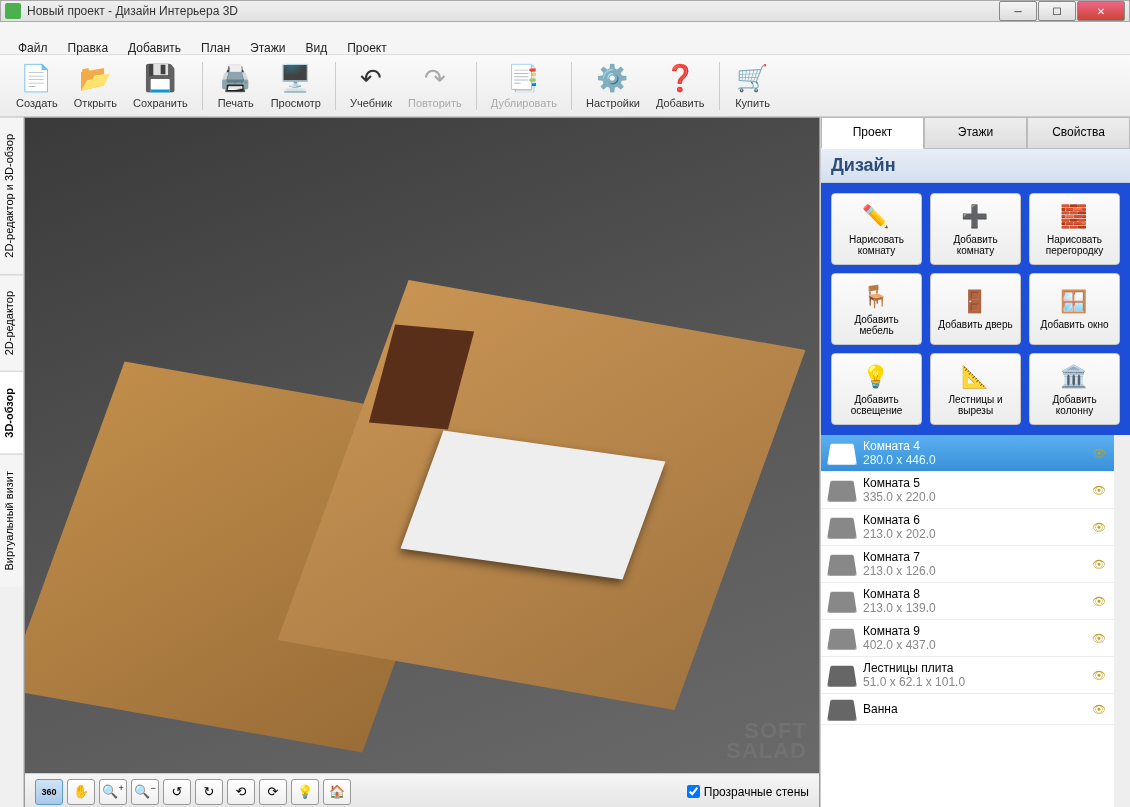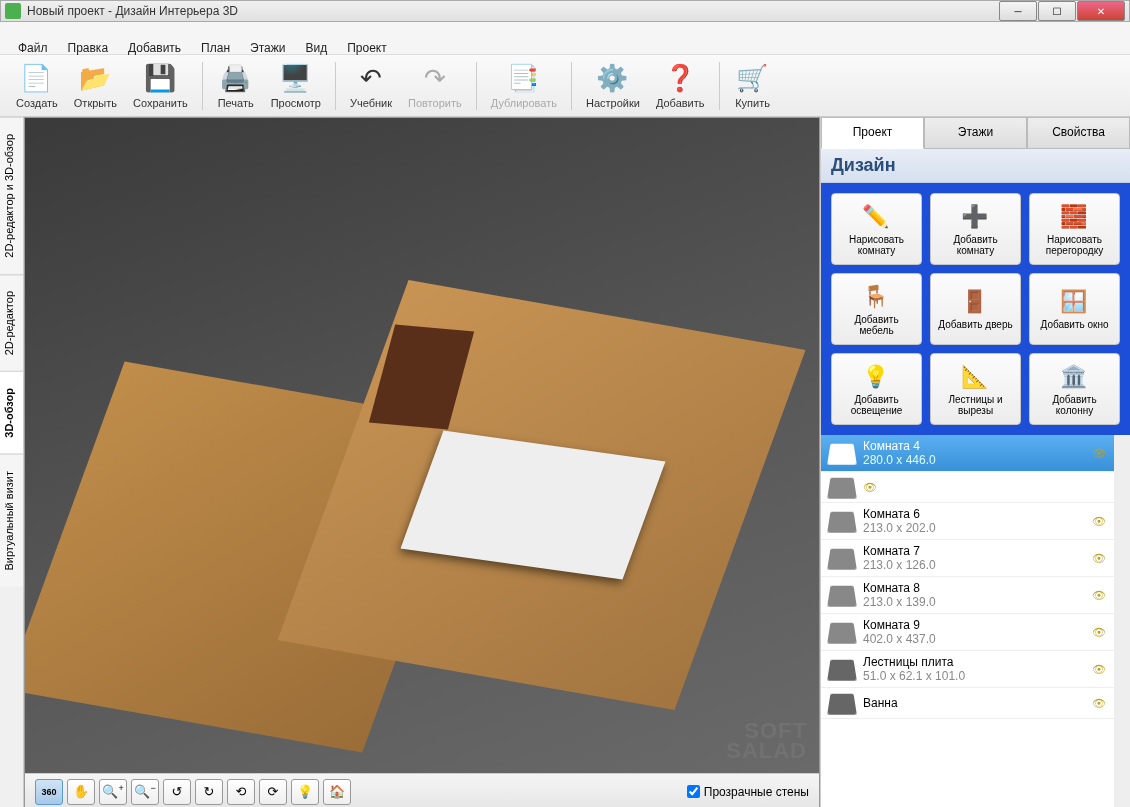--- a/index.html
+++ b/index.html
@@ -232,20 +232,24 @@
           <div class="obj-item selected">
             <div class="obj-icon"></div>
             <div class="obj-text">
               <div class="obj-name">Комната 4</div>
               <div class="obj-dim">280.0 x 446.0</div>
             </div>
             <div class="obj-eye">👁</div>
           </div>
           <div class="obj-item">
             <div class="obj-icon"></div>
+            <div class="obj-text">
+              <div class="obj-name">Комната 5</div>
+              <div class="obj-dim">335.0 x 220.0</div>
+            </div>
             <div class="obj-eye">👁</div>
           </div>
           <div class="obj-item">
             <div class="obj-icon"></div>
             <div class="obj-text">
               <div class="obj-name">Комната 6</div>
               <div class="obj-dim">213.0 x 202.0</div>
             </div>
             <div class="obj-eye">👁</div>
           </div>

